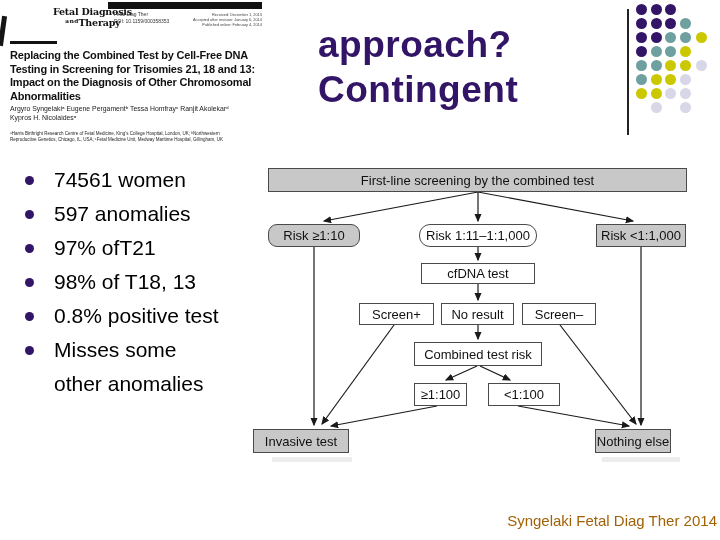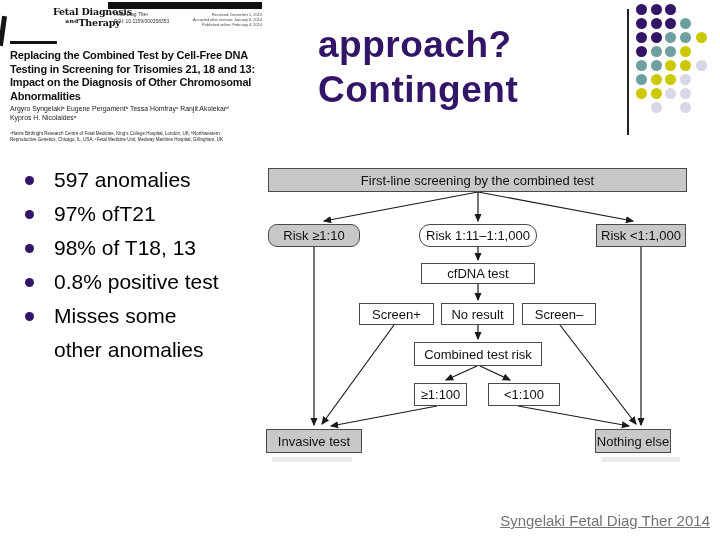--- a/index.html
+++ b/index.html
@@ -32,21 +32,21 @@
   .flow-svg { position:absolute; left:0; top:0; width:720px; height:540px; }
   .flow-node {
     position:absolute; box-sizing:border-box; border:1px solid #4a4a4a;
     display:flex; align-items:center; justify-content:center;
     font-size:13px; color:#111; white-space:nowrap;
   }
   .flow-node.gray  { background:var(--flow_gray,#c8c8c8); }
   .flow-node.white { background:#ffffff; }
   .flow-shadow { position:absolute; height:5px; background:#ececec; }
   
-  .citation { position:absolute; right:10px; top:512px; font-size:15px; color:#737373;text-decoration:underline; }
+  .citation { position:absolute; right:3px; top:512px; font-size:15px; color:#a16207; }
 </style>
 </head>
 <body>
 
 <div class="slide" style="--purple: #321566; --teal: #6EA0A0; --yellow: #CCC800; --lavender: #D7D7E8; --flow_gray: #C8C8C8; --line: #1A1A1A;">
 
   <div class="paper">
     <div class="paper-mark"></div>
     <div class="journal-logo">
       <div>Fetal Diagnosis</div>
@@ -113,20 +113,21 @@
       <div class="dot" style="left: 679.5px; top: 73.5px; background: rgb(215, 215, 232);"></div>
       <div class="dot" style="left: 635.5px; top: 87.5px; background: rgb(204, 200, 0);"></div>
       <div class="dot" style="left: 650.5px; top: 87.5px; background: rgb(204, 200, 0);"></div>
       <div class="dot" style="left: 665px; top: 87.5px; background: rgb(215, 215, 232);"></div>
       <div class="dot" style="left: 679.5px; top: 87.5px; background: rgb(215, 215, 232);"></div>
       <div class="dot" style="left: 650.5px; top: 101.5px; background: rgb(215, 215, 232);"></div>
       <div class="dot" style="left: 679.5px; top: 101.5px; background: rgb(215, 215, 232);"></div>
     </div>
 
   <ul class="bullets" id="bullets">
+      <li>74561 women</li>
       <li>597 anomalies</li>
       <li>97% ofT21</li>
       <li>98% of T18, 13</li>
       <li>0.8% positive test</li>
       <li>Misses some
 other anomalies</li>
     </ul>
 
   <div>
     <svg class="flow-svg" id="flow-svg" viewBox="0 0 720 540" xmlns="http://www.w3.org/2000/svg">
@@ -155,21 +156,21 @@
         <div class="flow-node gray" style="left: 268px; top: 224px; width: 92px; height: 23px; border-radius: 9px;">Risk ≥1:10</div>
         <div class="flow-node white" style="left: 419px; top: 224px; width: 118px; height: 23px; border-radius: 11px;">Risk 1:11–1:1,000</div>
         <div class="flow-node gray" style="left: 596px; top: 224px; width: 90px; height: 23px;">Risk &lt;1:1,000</div>
         <div class="flow-node white" style="left: 421px; top: 263px; width: 114px; height: 21px;">cfDNA test</div>
         <div class="flow-node white" style="left: 359px; top: 303px; width: 75px; height: 22px;">Screen+</div>
         <div class="flow-node white" style="left: 441px; top: 303px; width: 73px; height: 22px;">No result</div>
         <div class="flow-node white" style="left: 522px; top: 303px; width: 74px; height: 22px;">Screen–</div>
         <div class="flow-node white" style="left: 414px; top: 342px; width: 128px; height: 24px;">Combined test risk</div>
         <div class="flow-node white" style="left: 414px; top: 383px; width: 53px; height: 23px;">≥1:100</div>
         <div class="flow-node white" style="left: 488px; top: 383px; width: 72px; height: 23px;">&lt;1:100</div>
-        <div class="flow-node gray" style="left: 266px; top: 429px; width: 96px; height: 24px;">Invasive test</div>
+        <div class="flow-node gray" style="left: 253px; top: 429px; width: 96px; height: 24px;">Invasive test</div>
         <div class="flow-node gray" style="left: 595px; top: 429px; width: 76px; height: 24px;">Nothing else</div>
       </div>
     <div class="flow-shadow" style="left:272px; top:457px; width:80px;"></div>
     <div class="flow-shadow" style="left:602px; top:457px; width:78px;"></div>
   </div>
 
   <div class="citation">Syngelaki Fetal Diag Ther 2014</div>
 
 </div>
 

